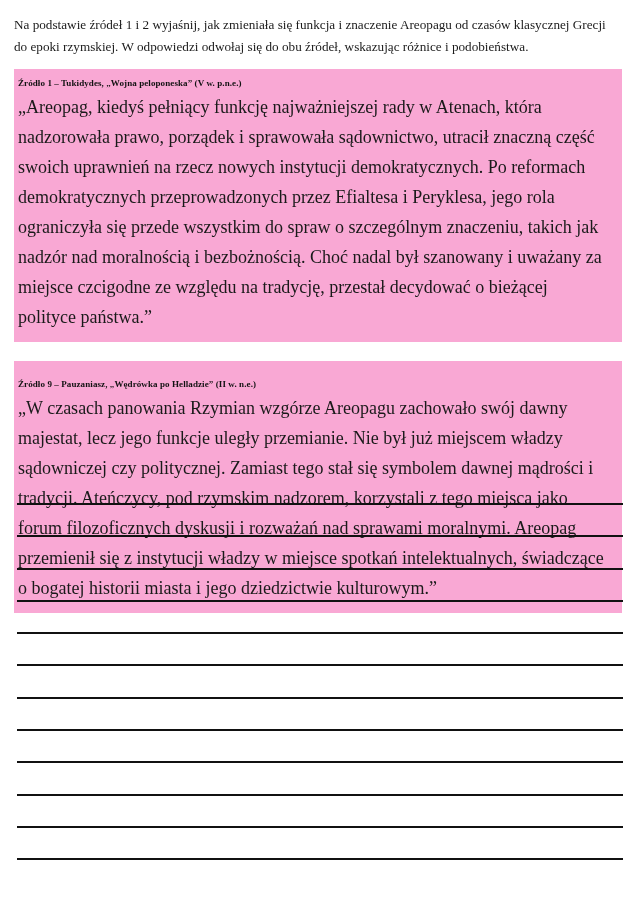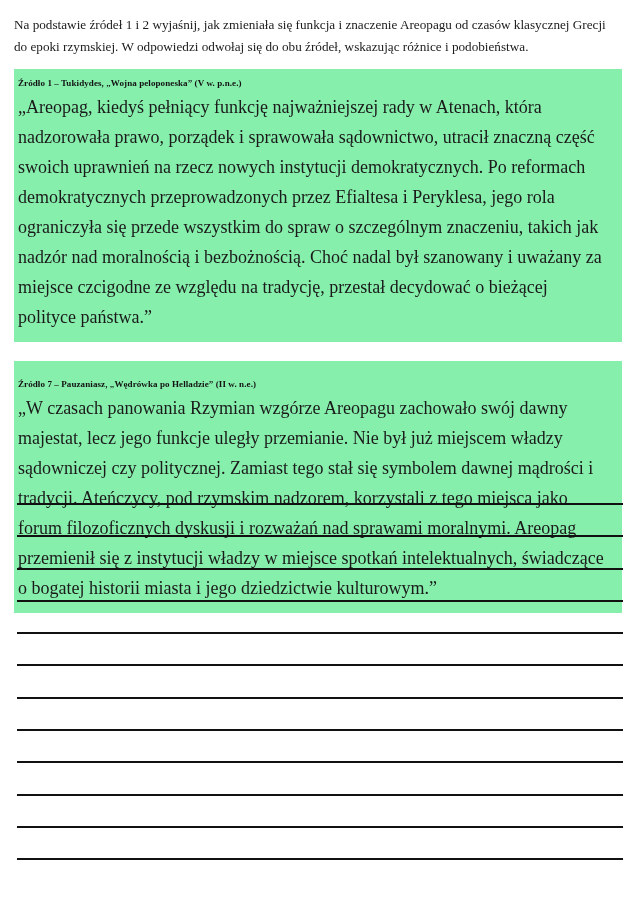--- a/index.html
+++ b/index.html
@@ -24,21 +24,21 @@
   }
   .prompt {
     margin: 0;
     padding: 14px 14px 0 14px;
     font-size: 13.2px;
     line-height: 1.68;
     text-align: left;
     color: #1a1a1a;
   }
   .source-box {
-    background: #86efac;
+    background: #f9a8d4;
     margin: 0 14px 0 14px;
     padding: 8px 10px 10px 2px;
     box-sizing: border-box;
   }
   .source-box.first {
     margin-top: 11px;
   }
   .source-box.second {
     margin-top: 19px;
     padding-top: 17px;
@@ -85,21 +85,21 @@
 <div class="page">
 
   <p class="prompt">Na podstawie źródeł 1 i 2 wyjaśnij, jak zmieniała się funkcja i znaczenie Areopagu od czasów klasycznej Grecji do epoki rzymskiej. W odpowiedzi odwołaj się do obu źródeł, wskazując różnice i podobieństwa.</p>
 
   <div class="source-box first">
     <div class="source-header">Źródło 1 – Tukidydes, „Wojna peloponeska” (V w. p.n.e.)</div>
     <div class="source-text">„Areopag, kiedyś pełniący funkcję najważniejszej rady w Atenach, która nadzorowała prawo, porządek i sprawowała sądownictwo, utracił znaczną część swoich uprawnień na rzecz nowych instytucji demokratycznych. Po reformach demokratycznych przeprowadzonych przez Efialtesa i Peryklesa, jego rola ograniczyła się przede wszystkim do spraw o szczególnym znaczeniu, takich jak nadzór nad moralnością i bezbożnością. Choć nadal był szanowany i uważany za miejsce czcigodne ze względu na tradycję, przestał decydować o bieżącej polityce państwa.”</div>
   </div>
 
   <div class="source-box second">
-    <div class="source-header">Źródło 7 – Pauzaniasz, „Wędrówka po Helladzie” (II w. n.e.)</div>
+    <div class="source-header">Źródło 9 – Pauzaniasz, „Wędrówka po Helladzie” (II w. n.e.)</div>
     <div class="source-text">„W czasach panowania Rzymian wzgórze Areopagu zachowało swój dawny majestat, lecz jego funkcje uległy przemianie. Nie był już miejscem władzy sądowniczej czy politycznej. Zamiast tego stał się symbolem dawnej mądrości i tradycji. Ateńczycy, pod rzymskim nadzorem, korzystali z tego miejsca jako forum filozoficznych dyskusji i rozważań nad sprawami moralnymi. Areopag przemienił się z instytucji władzy w miejsce spotkań intelektualnych, świadczące o bogatej historii miasta i jego dziedzictwie kulturowym.”</div>
   </div>
 
   <div class="answer-lines" id="answer-lines">
       <div class="answer-line"></div>
       <div class="answer-line"></div>
       <div class="answer-line"></div>
       <div class="answer-line"></div>
       <div class="answer-line"></div>
       <div class="answer-line"></div>

